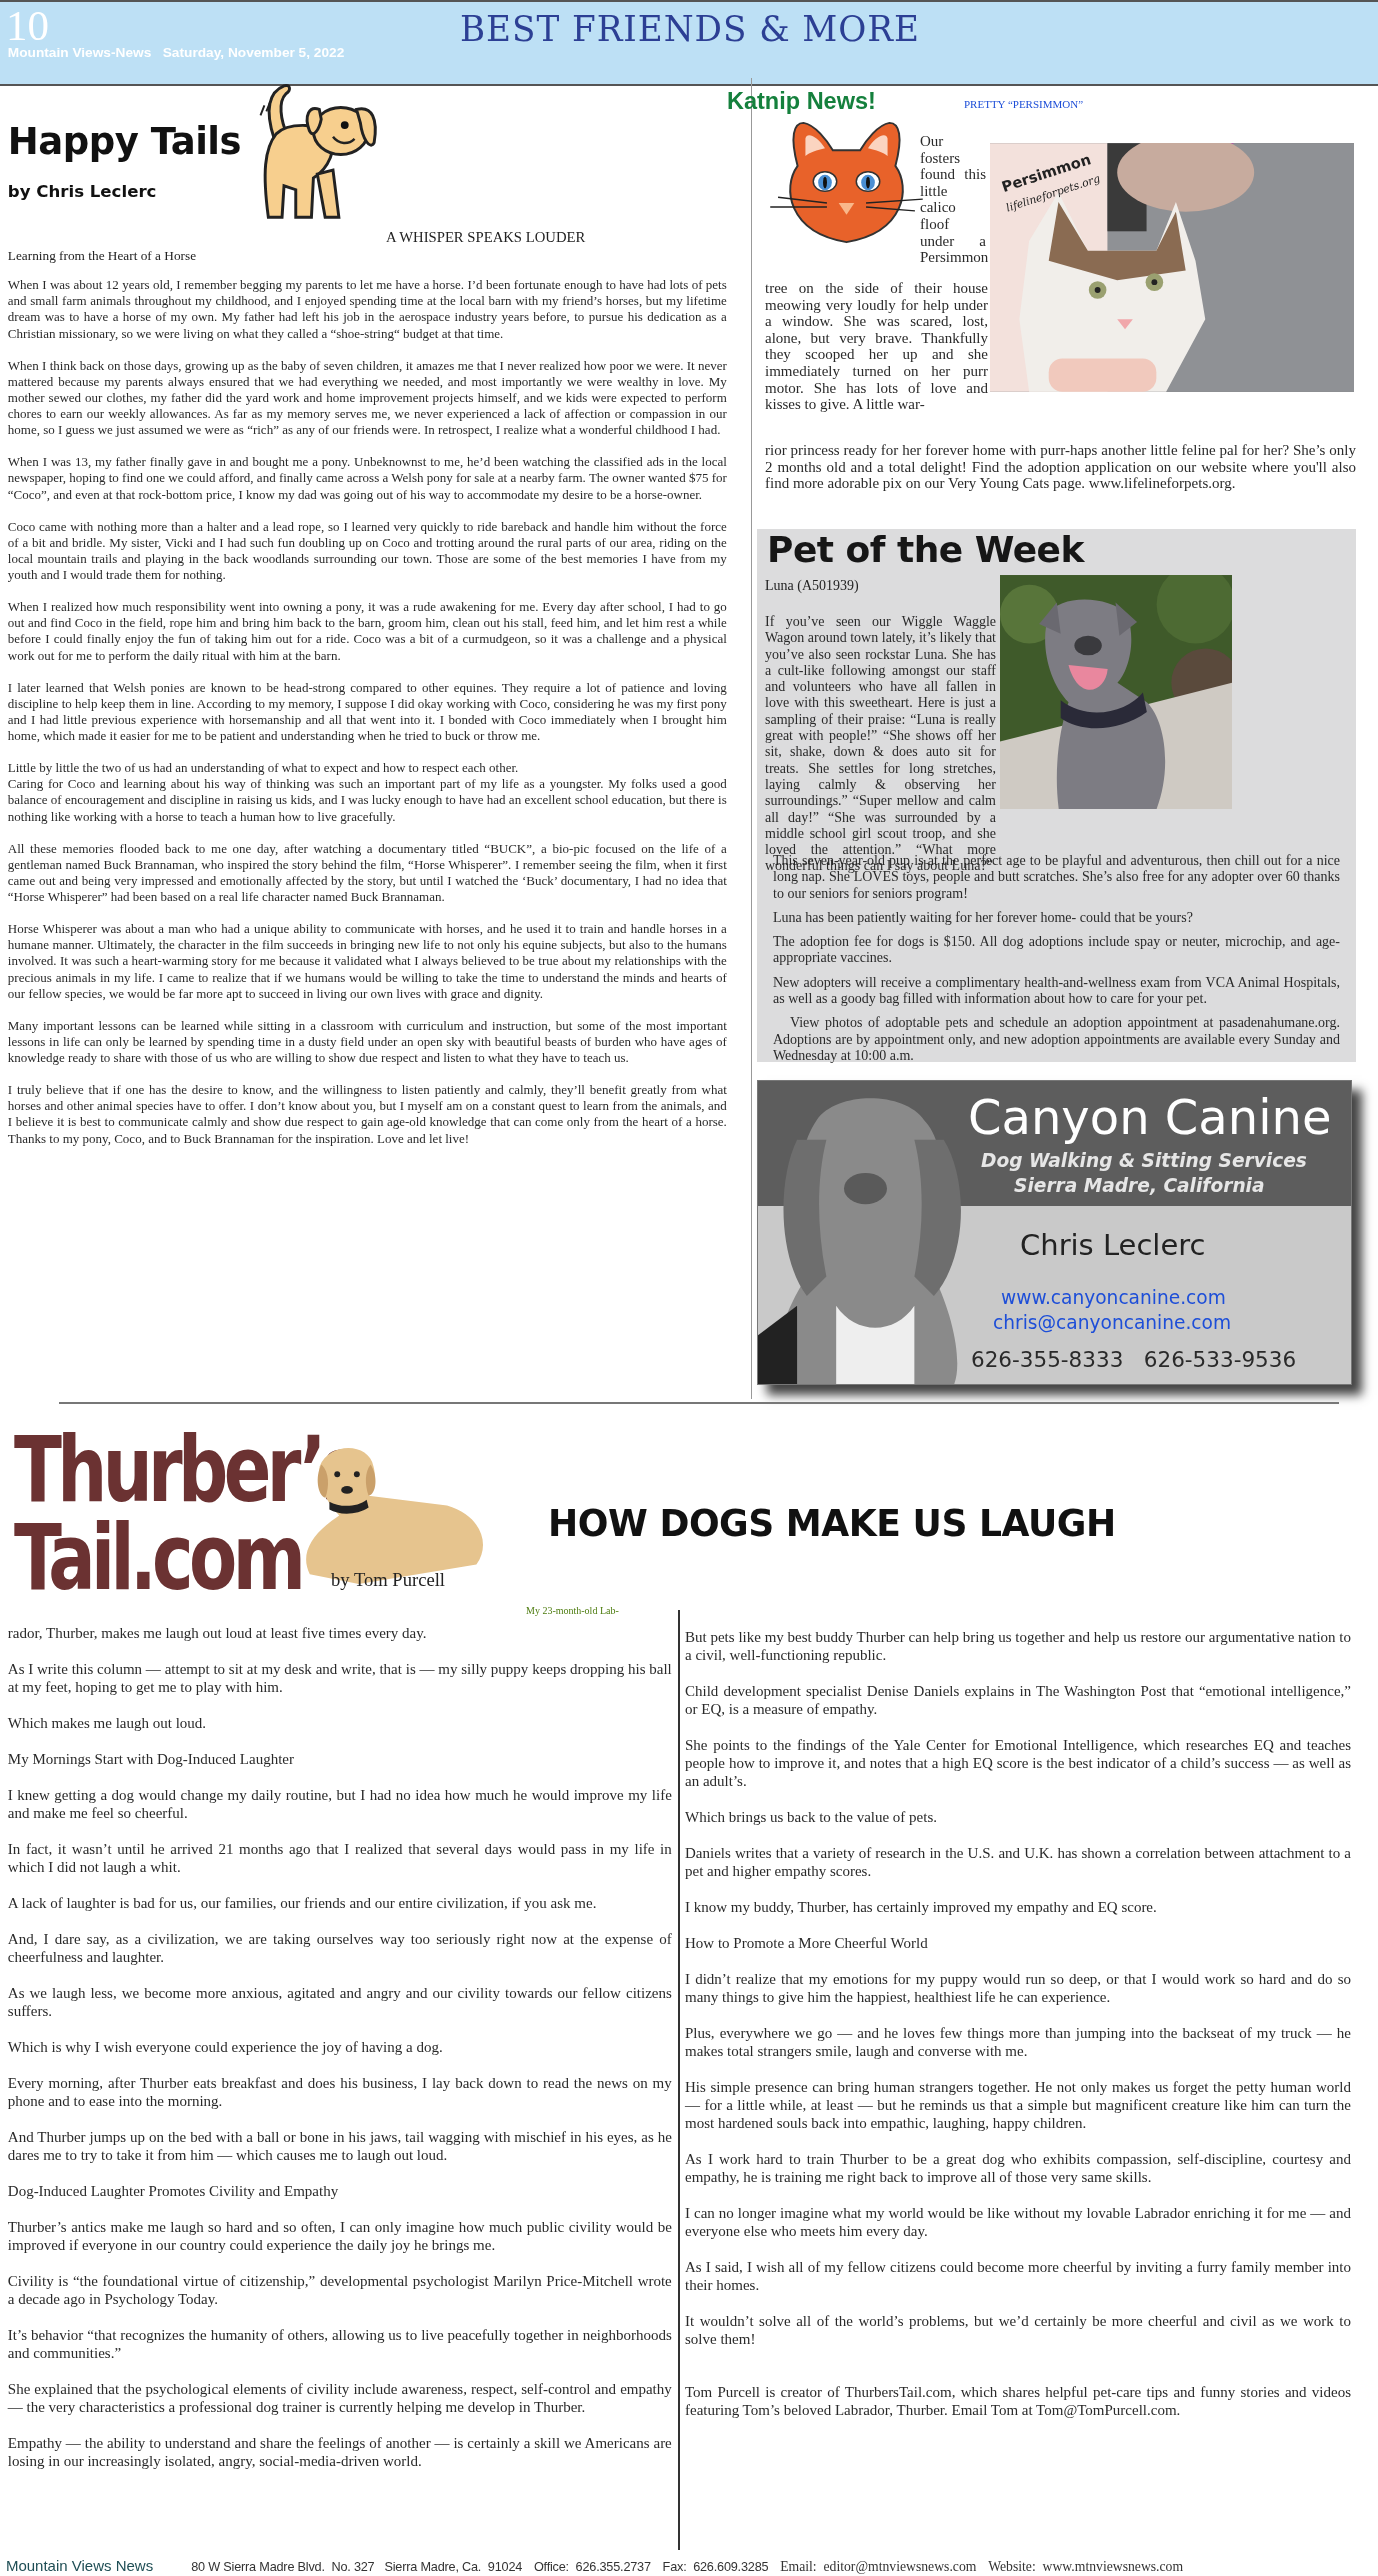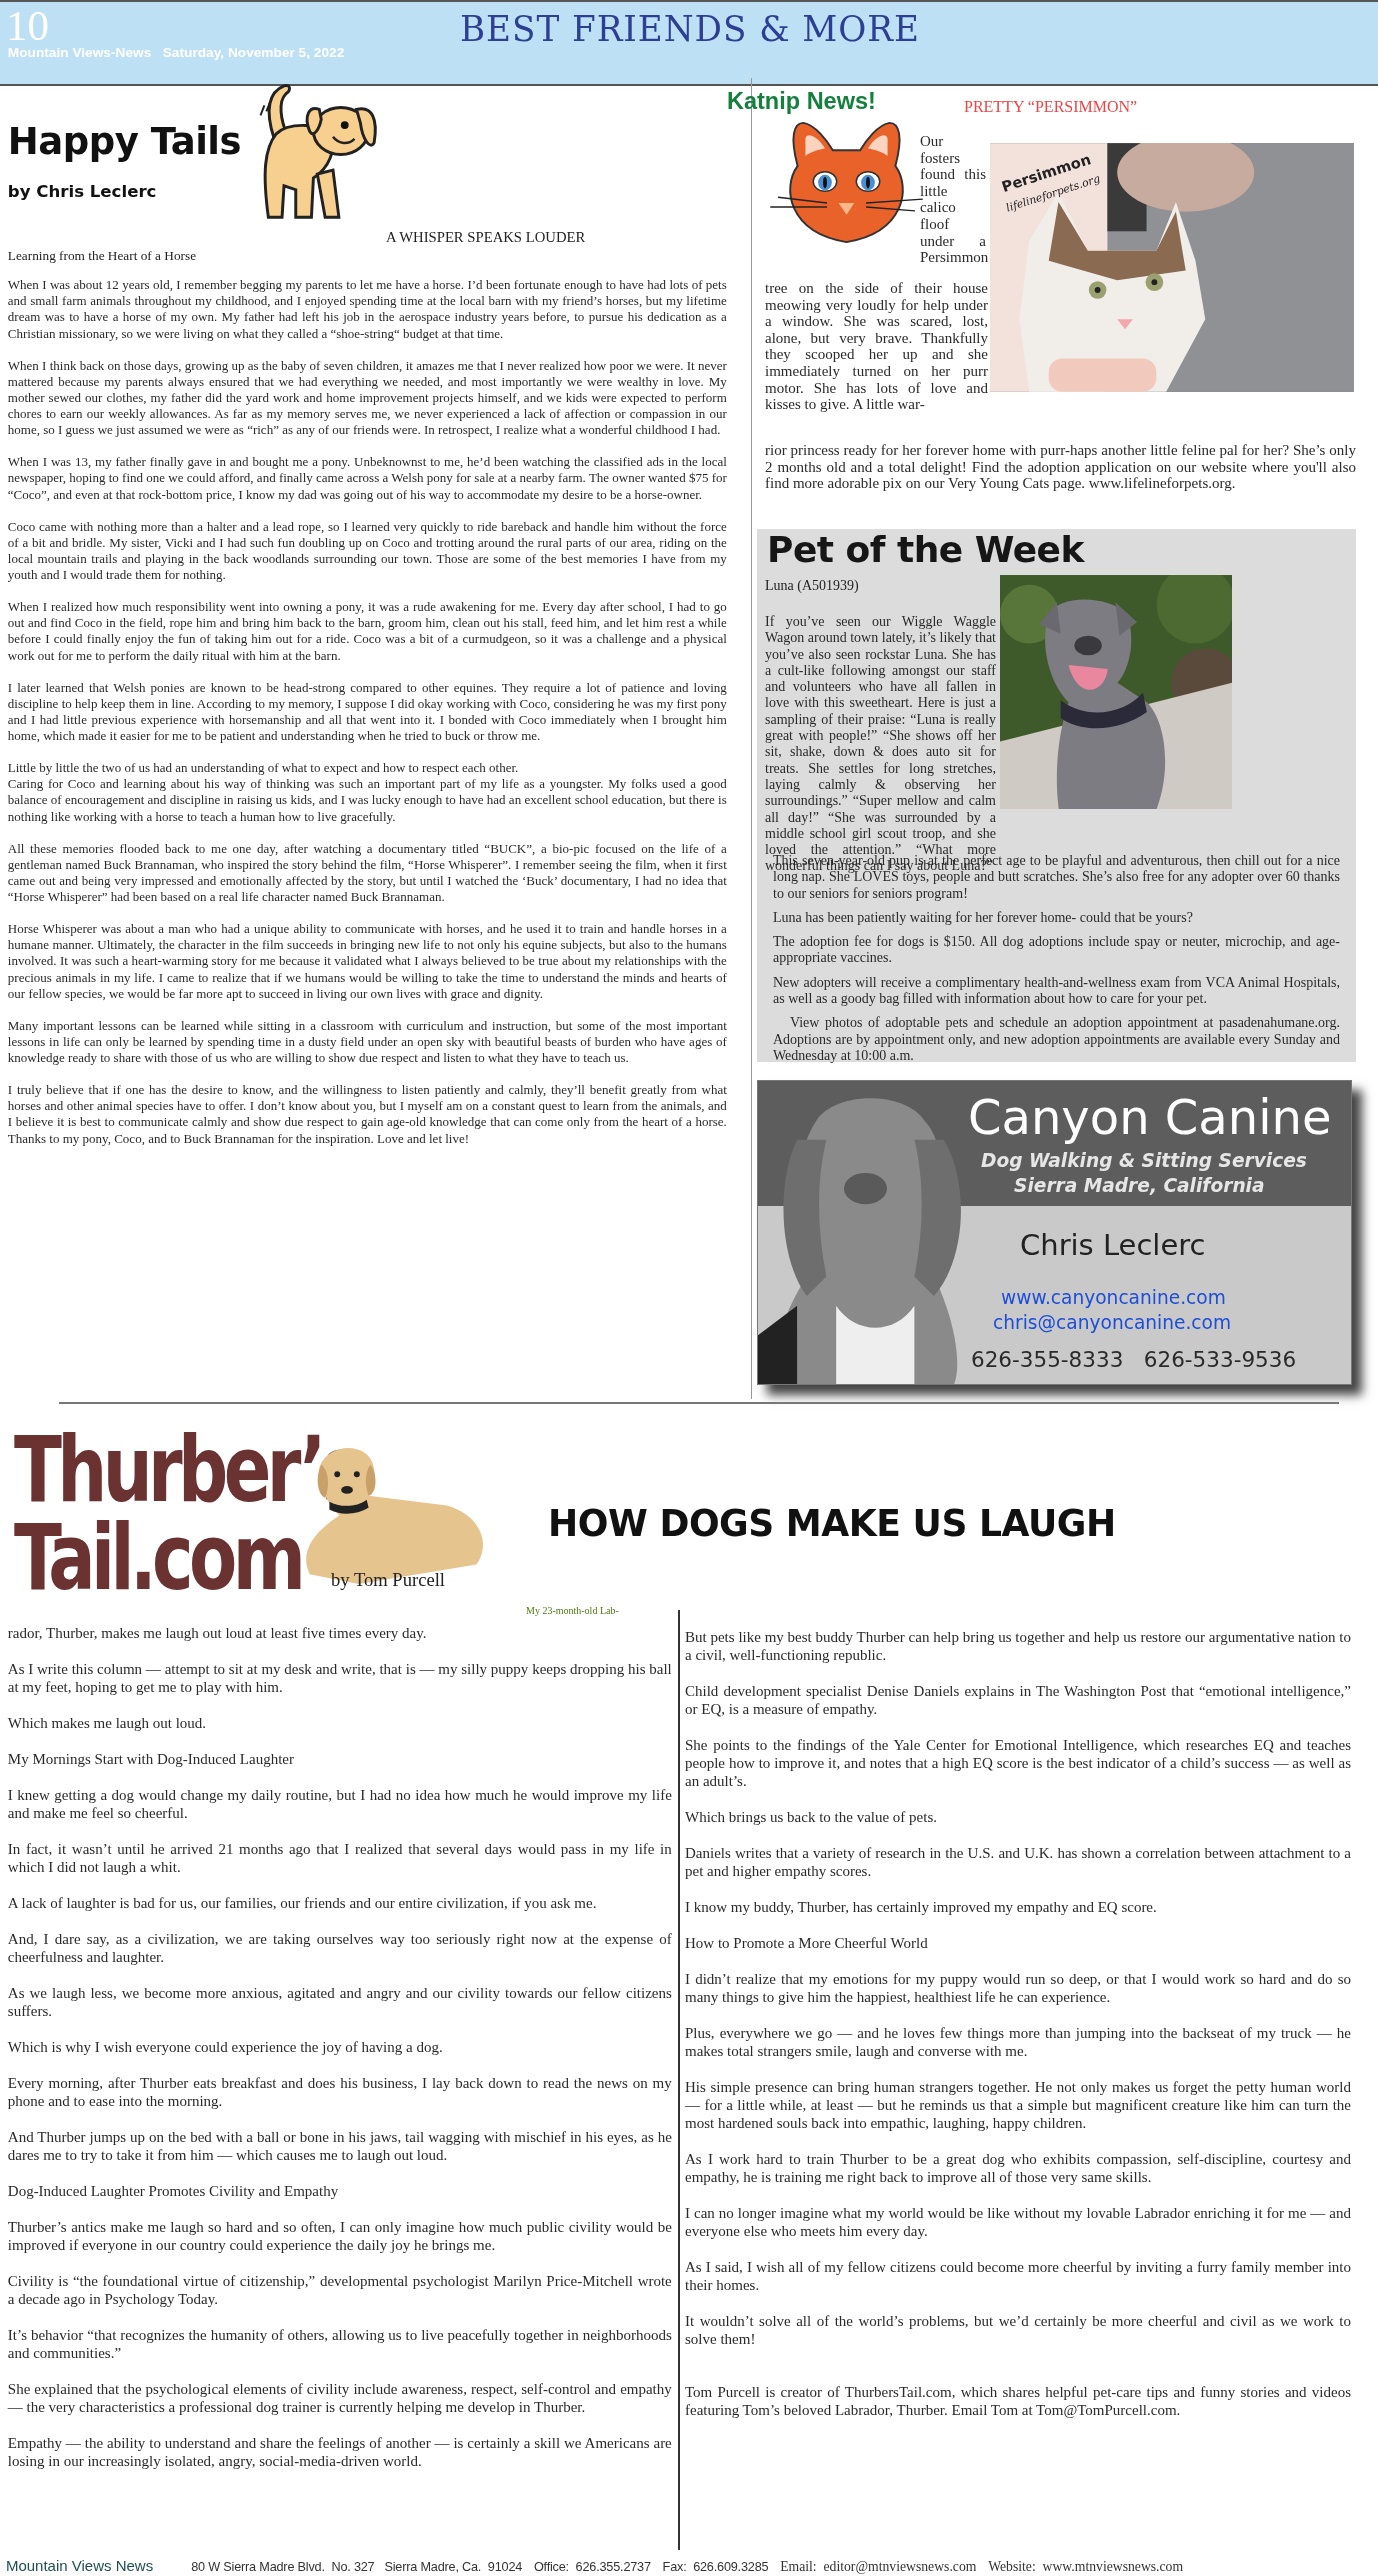--- a/index.html
+++ b/index.html
@@ -22,21 +22,21 @@
   .happy-by { position: absolute; left: 7.8px; top: 182px; font-family: "DejaVu Sans", sans-serif; font-weight: bold; font-size: 16.6px; color: #111; }
   .happy-dog { position: absolute; left: 235px; top: 80px; width: 147px; height: 145px; }
   .whisper-head { position: absolute; left: 386px; top: 229px; font-size: 14.7px; color: #222; }
   .happy-sub { position: absolute; left: 7.8px; top: 248px; font-size: 13.3px; color: #222; }
   .happy-body { position: absolute; left: 7.8px; top: 277px; width: 719px; }
 
   .col-rule { position: absolute; left: 751px; top: 78px; width: 1px; height: 1321px; background: #999; }
 
   
   .katnip-title { position: absolute; left: 727px; top: 88px; font-family: Liberation Sans, sans-serif; font-weight: bold; font-size: 23.5px; color: #15803d; }
-  .katnip-head { position: absolute; left: 964px; top: 98px; font-size: 16px; color: #ef4444; }
+  .katnip-head { position: absolute; left: 964px; top: 98px; font-size: 11px; color: #1d4ed8; }
   .cat-face { position: absolute; left: 768px; top: 117px; width: 157px; height: 132px; }
   .kitten-photo { position: absolute; left: 990px; top: 143px; width: 364px; height: 249px; overflow: hidden; background: #8a8a8a; }
   .katnip-narrow { position: absolute; left: 920px; top: 133px; width: 66px; font-size: 15px; line-height: 16.6px; text-align: justify; text-align-last: justify; color: #2a2a2a; }
   .katnip-mid { position: absolute; left: 765px; top: 280px; width: 223px; font-size: 15px; line-height: 16.6px; text-align: justify; color: #2a2a2a; }
   .katnip-wide { position: absolute; left: 765px; top: 442px; width: 591px; font-size: 15px; line-height: 16.6px; text-align: justify; color: #2a2a2a; }
 
   
   .potw-box { position: absolute; left: 757px; top: 529px; width: 599px; height: 533px; background: #dcdcdd; }
   .potw-title { position: absolute; left: 767px; top: 529px; font-family: "DejaVu Sans", sans-serif; font-weight: bold; font-size: 36px; color: #161616; letter-spacing: -0.5px; }
   .potw-name { position: absolute; left: 765px; top: 578px; font-size: 14px; color: #222; }

